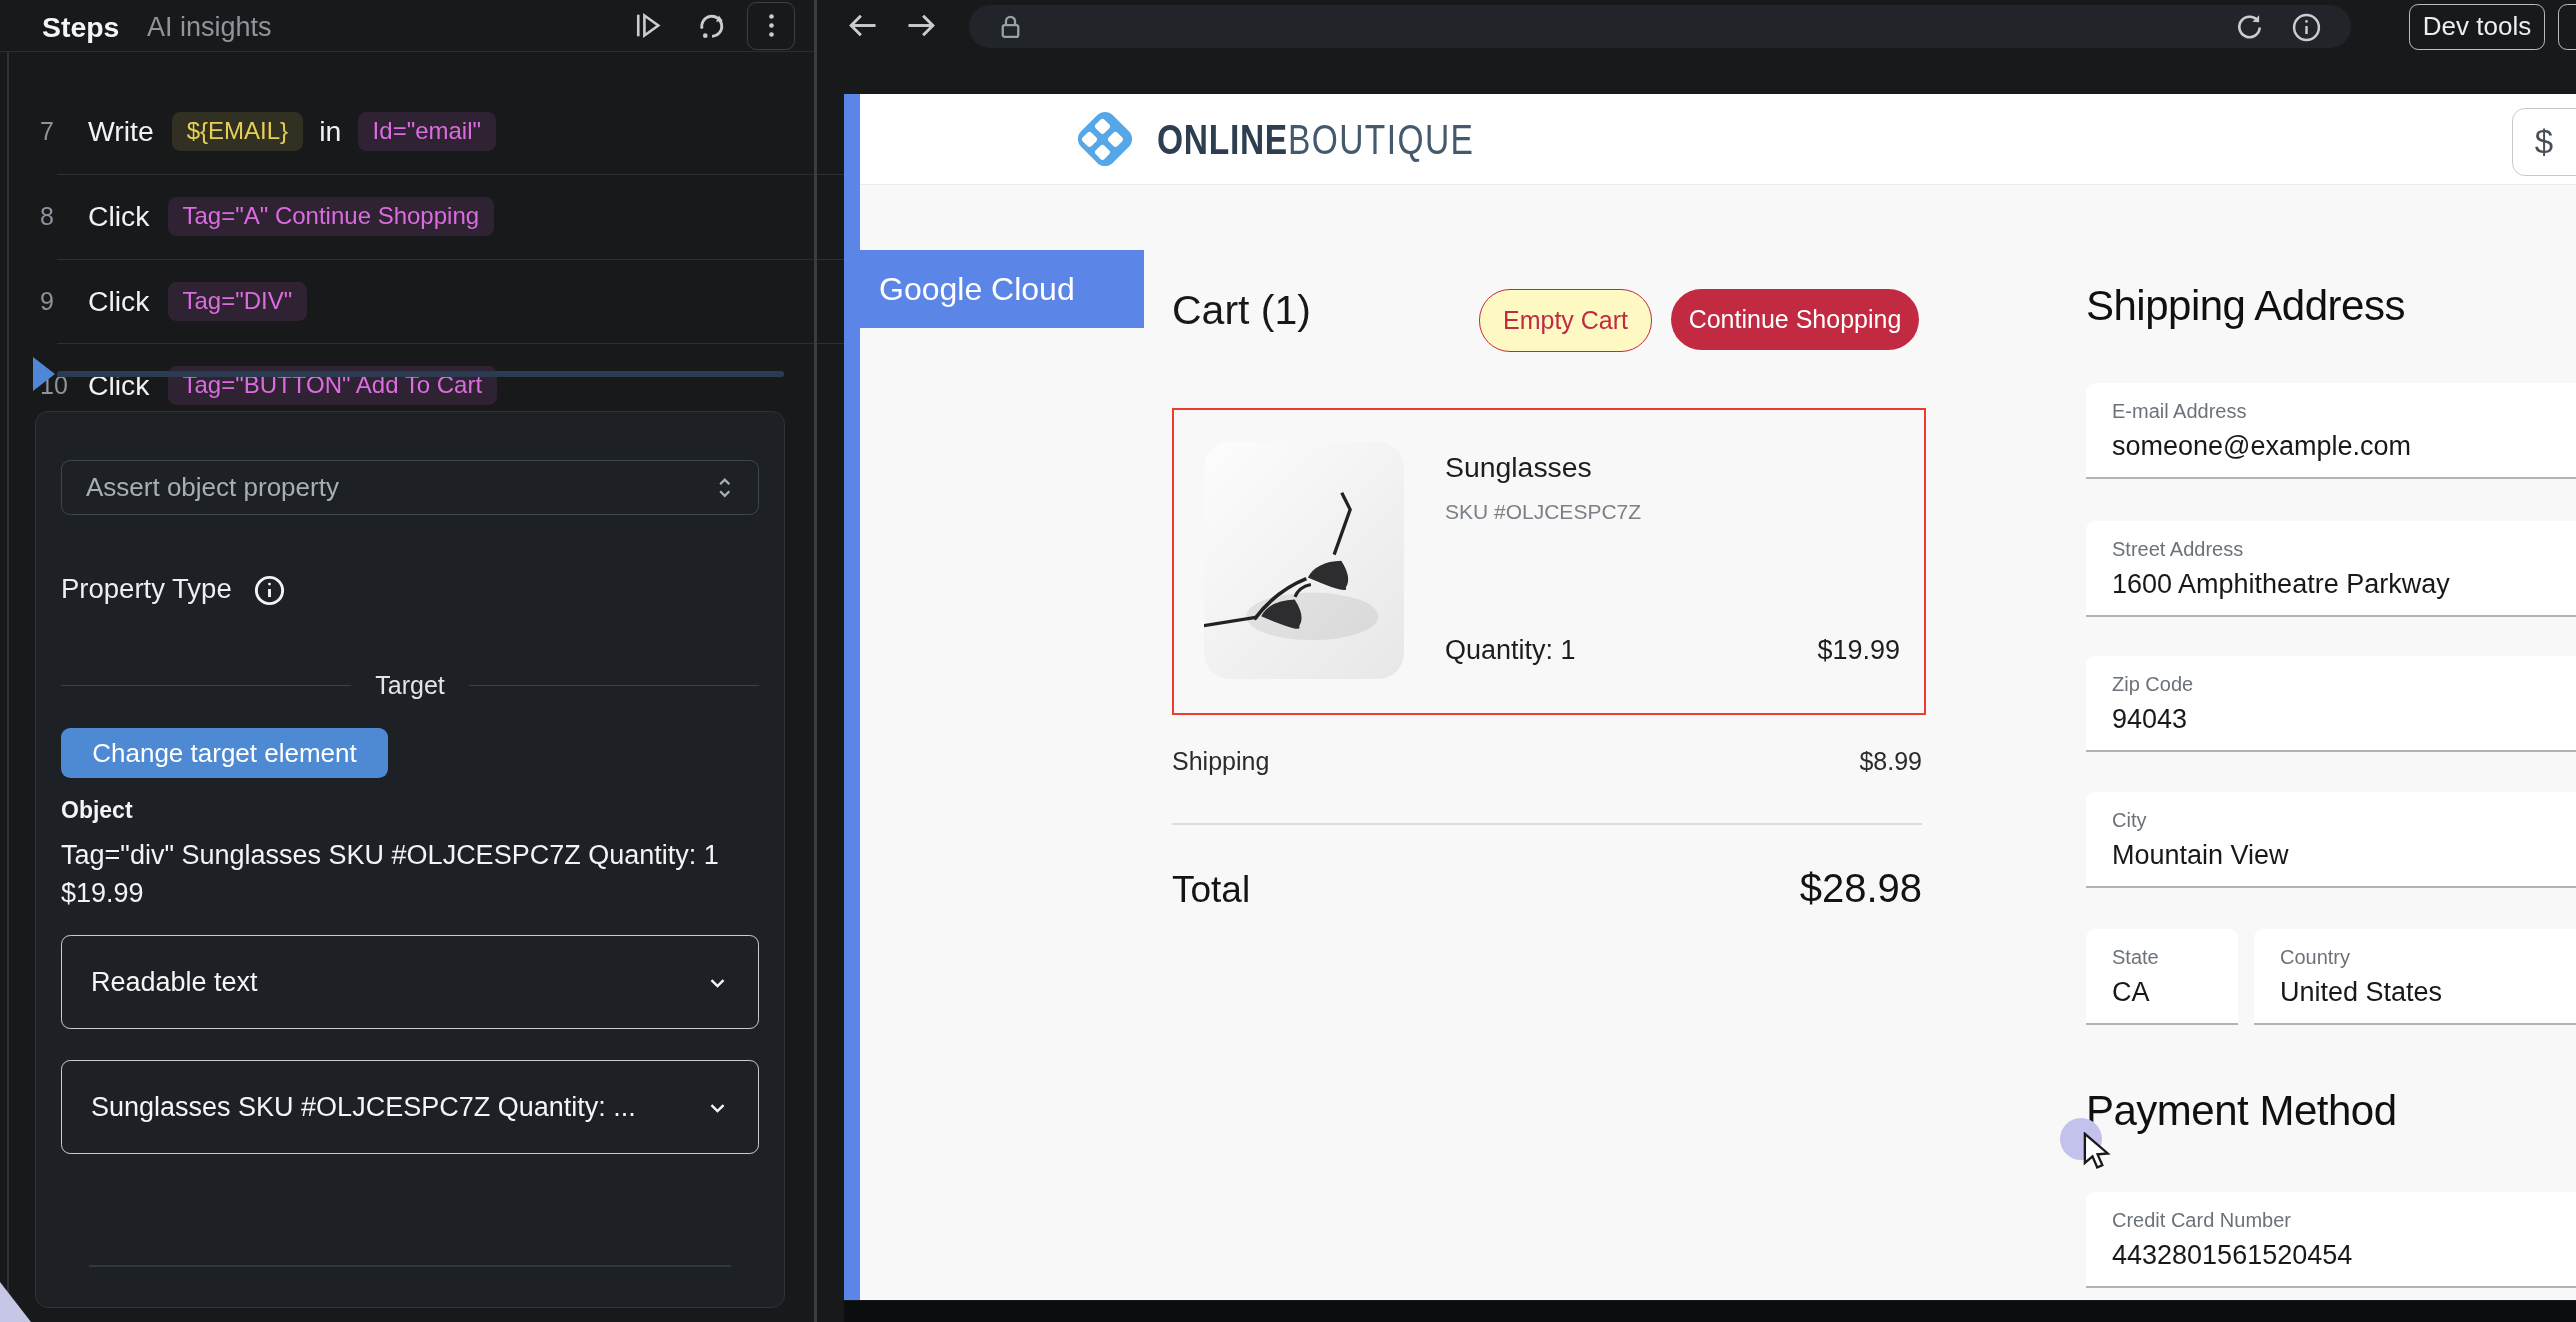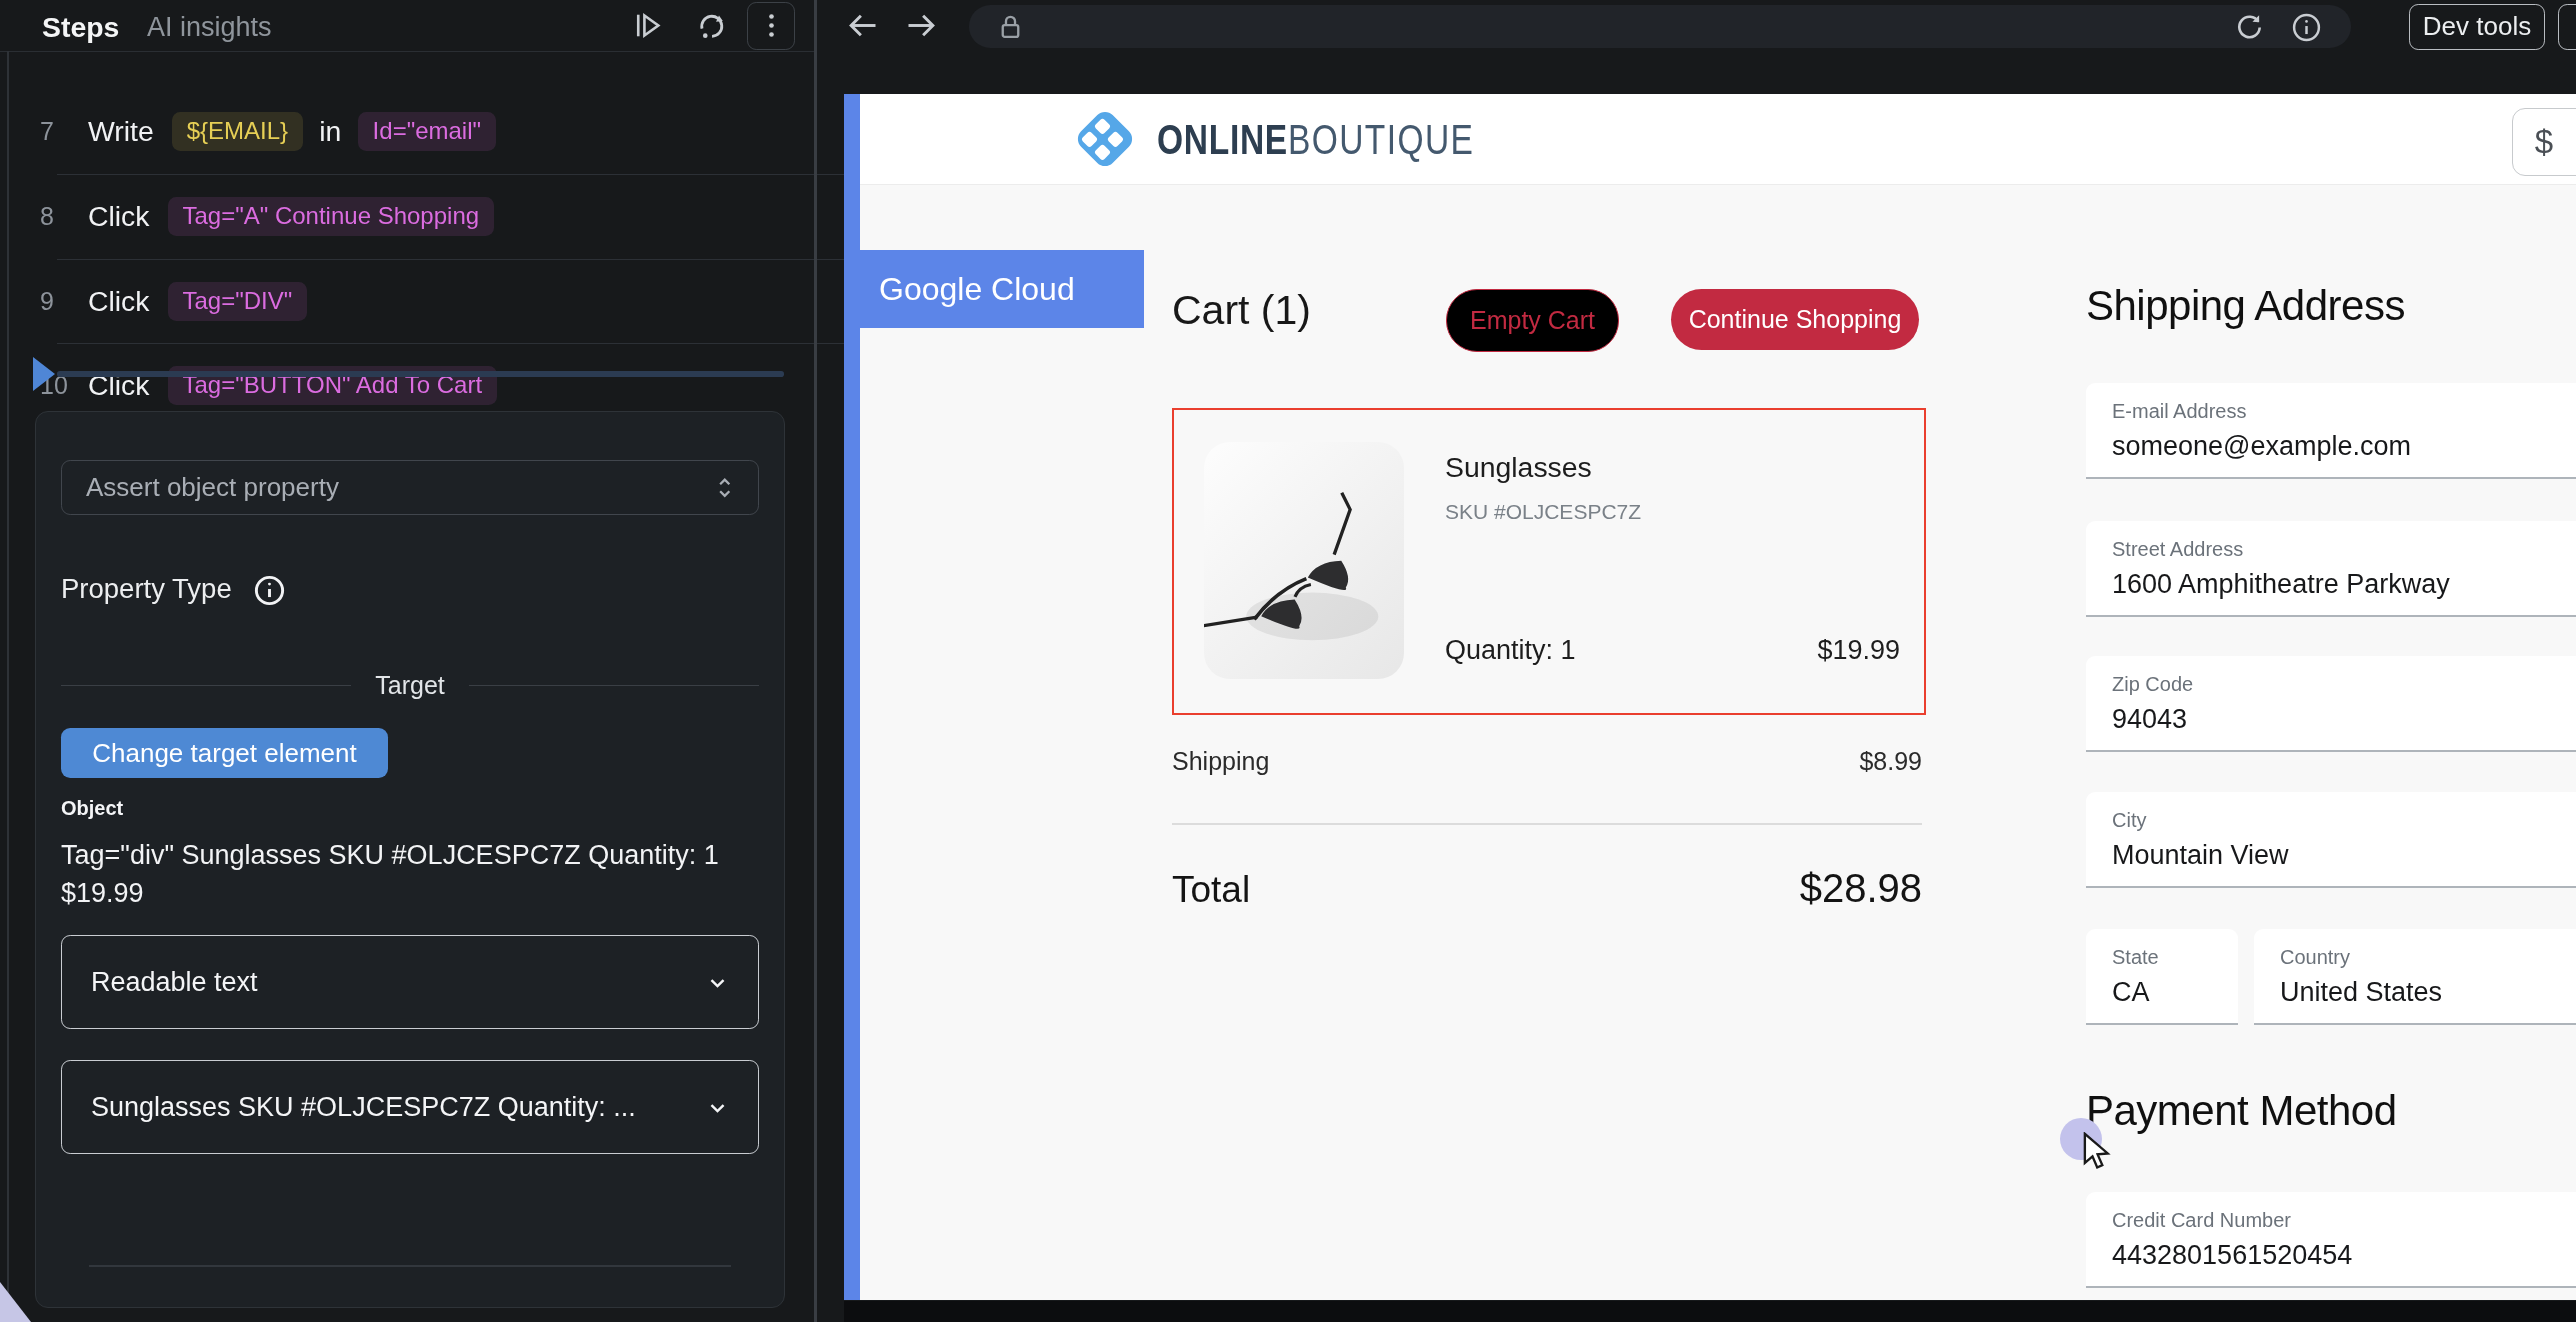--- a/index.html
+++ b/index.html
@@ -59,21 +59,21 @@
   #assert-select span{margin-left:24px;font-size:26px;color:#a9aeb5;}
   #assert-select svg{position:absolute;right:20px;}
   #prop-row{position:absolute;left:25px;top:161px;display:flex;align-items:flex-start;gap:20px;}
   #prop-label{font-size:27.5px;color:#eceef0;}
   #target-row{position:absolute;left:25px;right:25px;top:259px;display:flex;align-items:center;gap:24px;}
   .target-line{flex:1;height:1.8px;background:#3a3f45;}
   #target-label{font-size:25px;color:#e2e5e8;}
   #change-btn{position:absolute;left:25px;top:316px;width:327px;height:50px;background:#4e89d4;
               border-radius:9.2px;display:flex;align-items:center;justify-content:center;
               font-size:26px;color:#fff;}
-  #object-heading{position:absolute;left:25px;top:385px;font-size:20px;font-weight:700;color:#f4f5f7;}
+  #object-heading{position:absolute;left:25px;top:385px;font-size:23px;font-weight:700;color:#f4f5f7;}
   #object-text{position:absolute;left:25px;right:37px;top:424px;font-size:27px;line-height:38px;color:#f2f3f5;}
   .dd{position:absolute;left:25px;right:25px;height:92px;border:1.8px solid #c9cdd2;border-radius:9.2px;
       display:flex;align-items:center;background:#1d2125;}
   .dd span{margin-left:29px;font-size:27px;color:#f4f5f7;}
   .dd svg{position:absolute;right:26px;}
   #dd1{top:523px;}
   #dd2{top:648px;}
   #card-divider{position:absolute;left:53px;right:53px;top:853px;height:1.8px;background:#32373d;}
   #corner-cursor{left:0;top:1282px;width:31px;height:40px;background:#c6c6e6;
                  clip-path:polygon(0 0,100% 100%,0 100%);}
@@ -90,21 +90,21 @@
   #currency{position:absolute;right:-14.7px;top:13.8px;width:77px;height:66px;background:#fff;
             border:1.8px solid #c7cacd;border-radius:13px;display:flex;align-items:center;}
   #currency span{margin-left:22px;font-size:33px;color:#4a4f55;}
   #ribbon{position:absolute;left:0;top:156px;width:300px;height:78px;background:#5c85e8;
           display:flex;align-items:center;}
   #ribbon span{margin-left:35px;font-size:32px;color:#fff;}
 
   #cart-title{position:absolute;left:328px;top:193px;font-size:41px;font-weight:500;color:#181818;}
   .pill{position:absolute;top:195px;height:61px;border-radius:31px;display:flex;align-items:center;
         justify-content:center;font-size:25px;}
-  #empty-cart{left:602px;width:171px;border:1.8px solid #c22a41;color:#c22a41;background:#000000;}
+  #empty-cart{left:635px;width:171px;border:1.8px solid #c22a41;color:#c22a41;background:#fef9c3;}
   #continue-shopping{left:827px;width:248px;background:#c22a41;color:#fff;}
 
   #product-card{position:absolute;left:328px;top:314px;width:750px;height:303px;border:2.8px solid #ea3f2e;}
   #product-img{position:absolute;left:30px;top:32px;width:200px;height:237px;border-radius:26px;
                background:linear-gradient(135deg,#fdfdfd 0%,#f1f1f1 55%,#e7e7e7 100%);overflow:hidden;}
   #product-name{position:absolute;left:271px;top:41px;font-size:28.4px;color:#1d1d1d;}
   #product-sku{position:absolute;left:271px;top:90px;font-size:21px;color:#7a8188;}
   #product-qty{position:absolute;left:271px;top:225px;font-size:27px;color:#1d1d1d;}
   #product-price{position:absolute;right:24px;top:225px;font-size:27px;color:#1d1d1d;}
 

